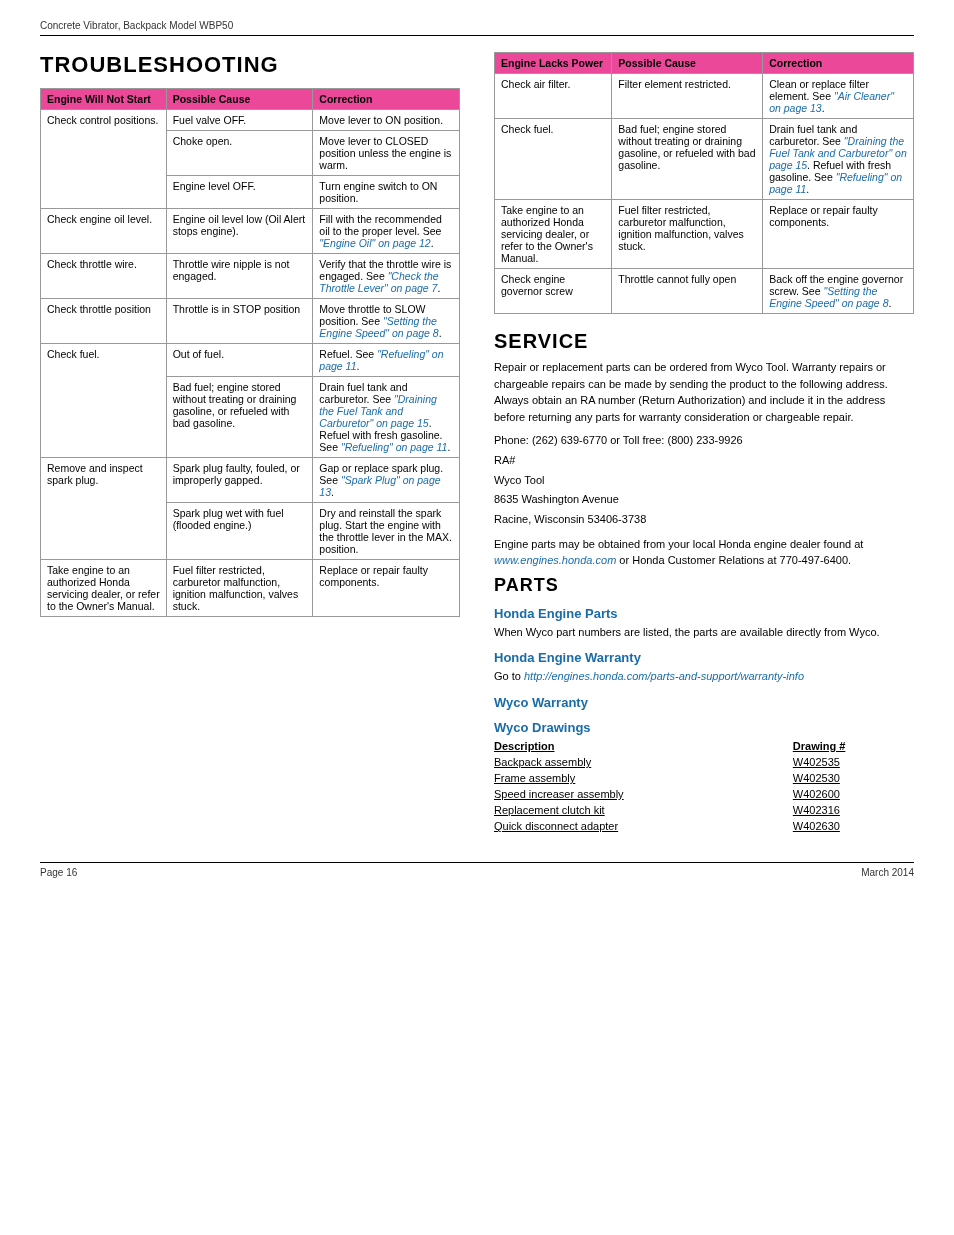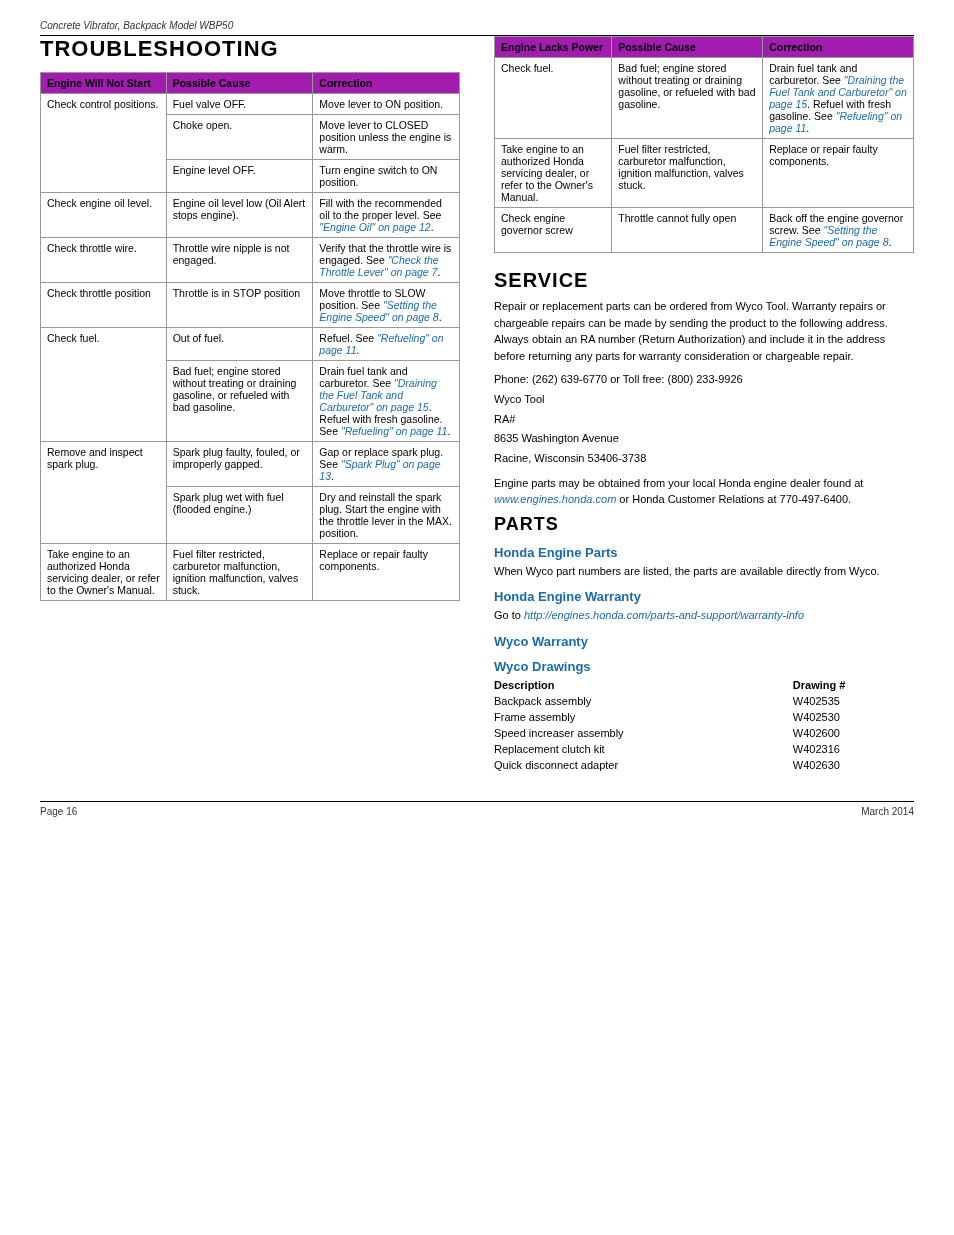--- a/index.html
+++ b/index.html
@@ -6,25 +6,25 @@
     body {
       font-family: Arial, Helvetica, sans-serif;
       font-size: 11px;
       background: #fff;
       color: #000;
       width: 954px;
       min-height: 1235px;
       padding: 20px 40px;
     }
     .page-header {
-      font-style: italic;
       font-size: 10px;
       color: #333;
       border-bottom: 1px solid #000;
       padding-bottom: 4px;
+      margin-bottom: 16px;
     }
     .content-area {
       display: flex;
       gap: 34px;
     }
     .left-col {
       flex: 1;
       min-width: 0;
     }
     .right-col {
@@ -61,21 +61,21 @@
       color: #1a6ca8;
       margin-top: 10px;
       margin-bottom: 3px;
     }
     table {
       border-collapse: collapse;
       width: 100%;
       font-size: 10.5px;
     }
     th {
-      background: #a21caf;
+      background: #ec4899;
       border: 1px solid #999;
       padding: 4px 6px;
       font-weight: bold;
       text-align: left;
       vertical-align: top;
     }
     td {
       border: 1px solid #999;
       padding: 4px 6px;
       vertical-align: top;
@@ -91,20 +91,21 @@
       margin-bottom: 6px;
     }
     .contact-info {
       font-size: 11px;
       line-height: 1.8;
       margin-bottom: 6px;
     }
     .parts-table {
       width: 100%;
       font-size: 11px;
+      text-decoration: underline;
     }
     .parts-table th {
       background: none;
       border: none;
       font-weight: bold;
       padding: 2px 0;
     }
     .parts-table td {
       border: none;
       padding: 2px 0;
@@ -206,20 +207,25 @@
     <table style="margin-bottom:16px;">
       <thead>
         <tr>
           <th style="width:28%">Engine Lacks Power</th>
           <th style="width:36%">Possible Cause</th>
           <th style="width:36%">Correction</th>
         </tr>
       </thead>
       <tbody>
 
+        <tr>
+          <td>Check air filter.</td>
+          <td>Filter element restricted.</td>
+          <td>Clean or replace filter element. See <span class="link">"Air Cleaner" on page 13</span>.</td>
+        </tr>
 
         <tr>
           <td>Check fuel.</td>
           <td>Bad fuel; engine stored without treating or draining gasoline, or refueled with bad gasoline.</td>
           <td>Drain fuel tank and carburetor. See <span class="link">"Draining the Fuel Tank and Carburetor" on page 15</span>. Refuel with fresh gasoline. See <span class="link">"Refueling" on page 11</span>.</td>
         </tr>
 
         <tr>
           <td>Take engine to an authorized Honda servicing dealer, or refer to the Owner's Manual.</td>
           <td>Fuel filter restricted, carburetor malfunction, ignition malfunction, valves stuck.</td>
@@ -231,22 +237,22 @@
           <td>Throttle cannot fully open</td>
           <td>Back off the engine governor screw. See <span class="link">"Setting the Engine Speed" on page 8</span>.</td>
         </tr>
       </tbody>
     </table>
 
     <h2 class="section-title">SERVICE</h2>
     <p class="service-text">Repair or replacement parts can be ordered from Wyco Tool. Warranty repairs or chargeable repairs can be made by sending the product to the following address. Always obtain an RA number (Return Authorization) and include it in the address before returning any parts for warranty consideration or chargeable repair.</p>
     <div class="contact-info">
       <div>Phone: (262) 639-6770 or Toll free: (800) 233-9926</div>
+      <div>RA#</div>
       <div>Wyco Tool</div>
-      <div>RA#</div>
       <div>8635 Washington Avenue</div>
       <div>Racine, Wisconsin 53406-3738</div>
     </div>
     <p class="service-text">
       <span>Engine parts may be obtained from your local Honda engine dealer found at </span><a class="link">www.engines.honda.com</a><span> or Honda Customer Relations at 770-497-6400.</span>
     </p>
 
     <h3 class="section-title">PARTS</h3>
 
     <h4 class="subsection-title">Honda Engine Parts</h4>

